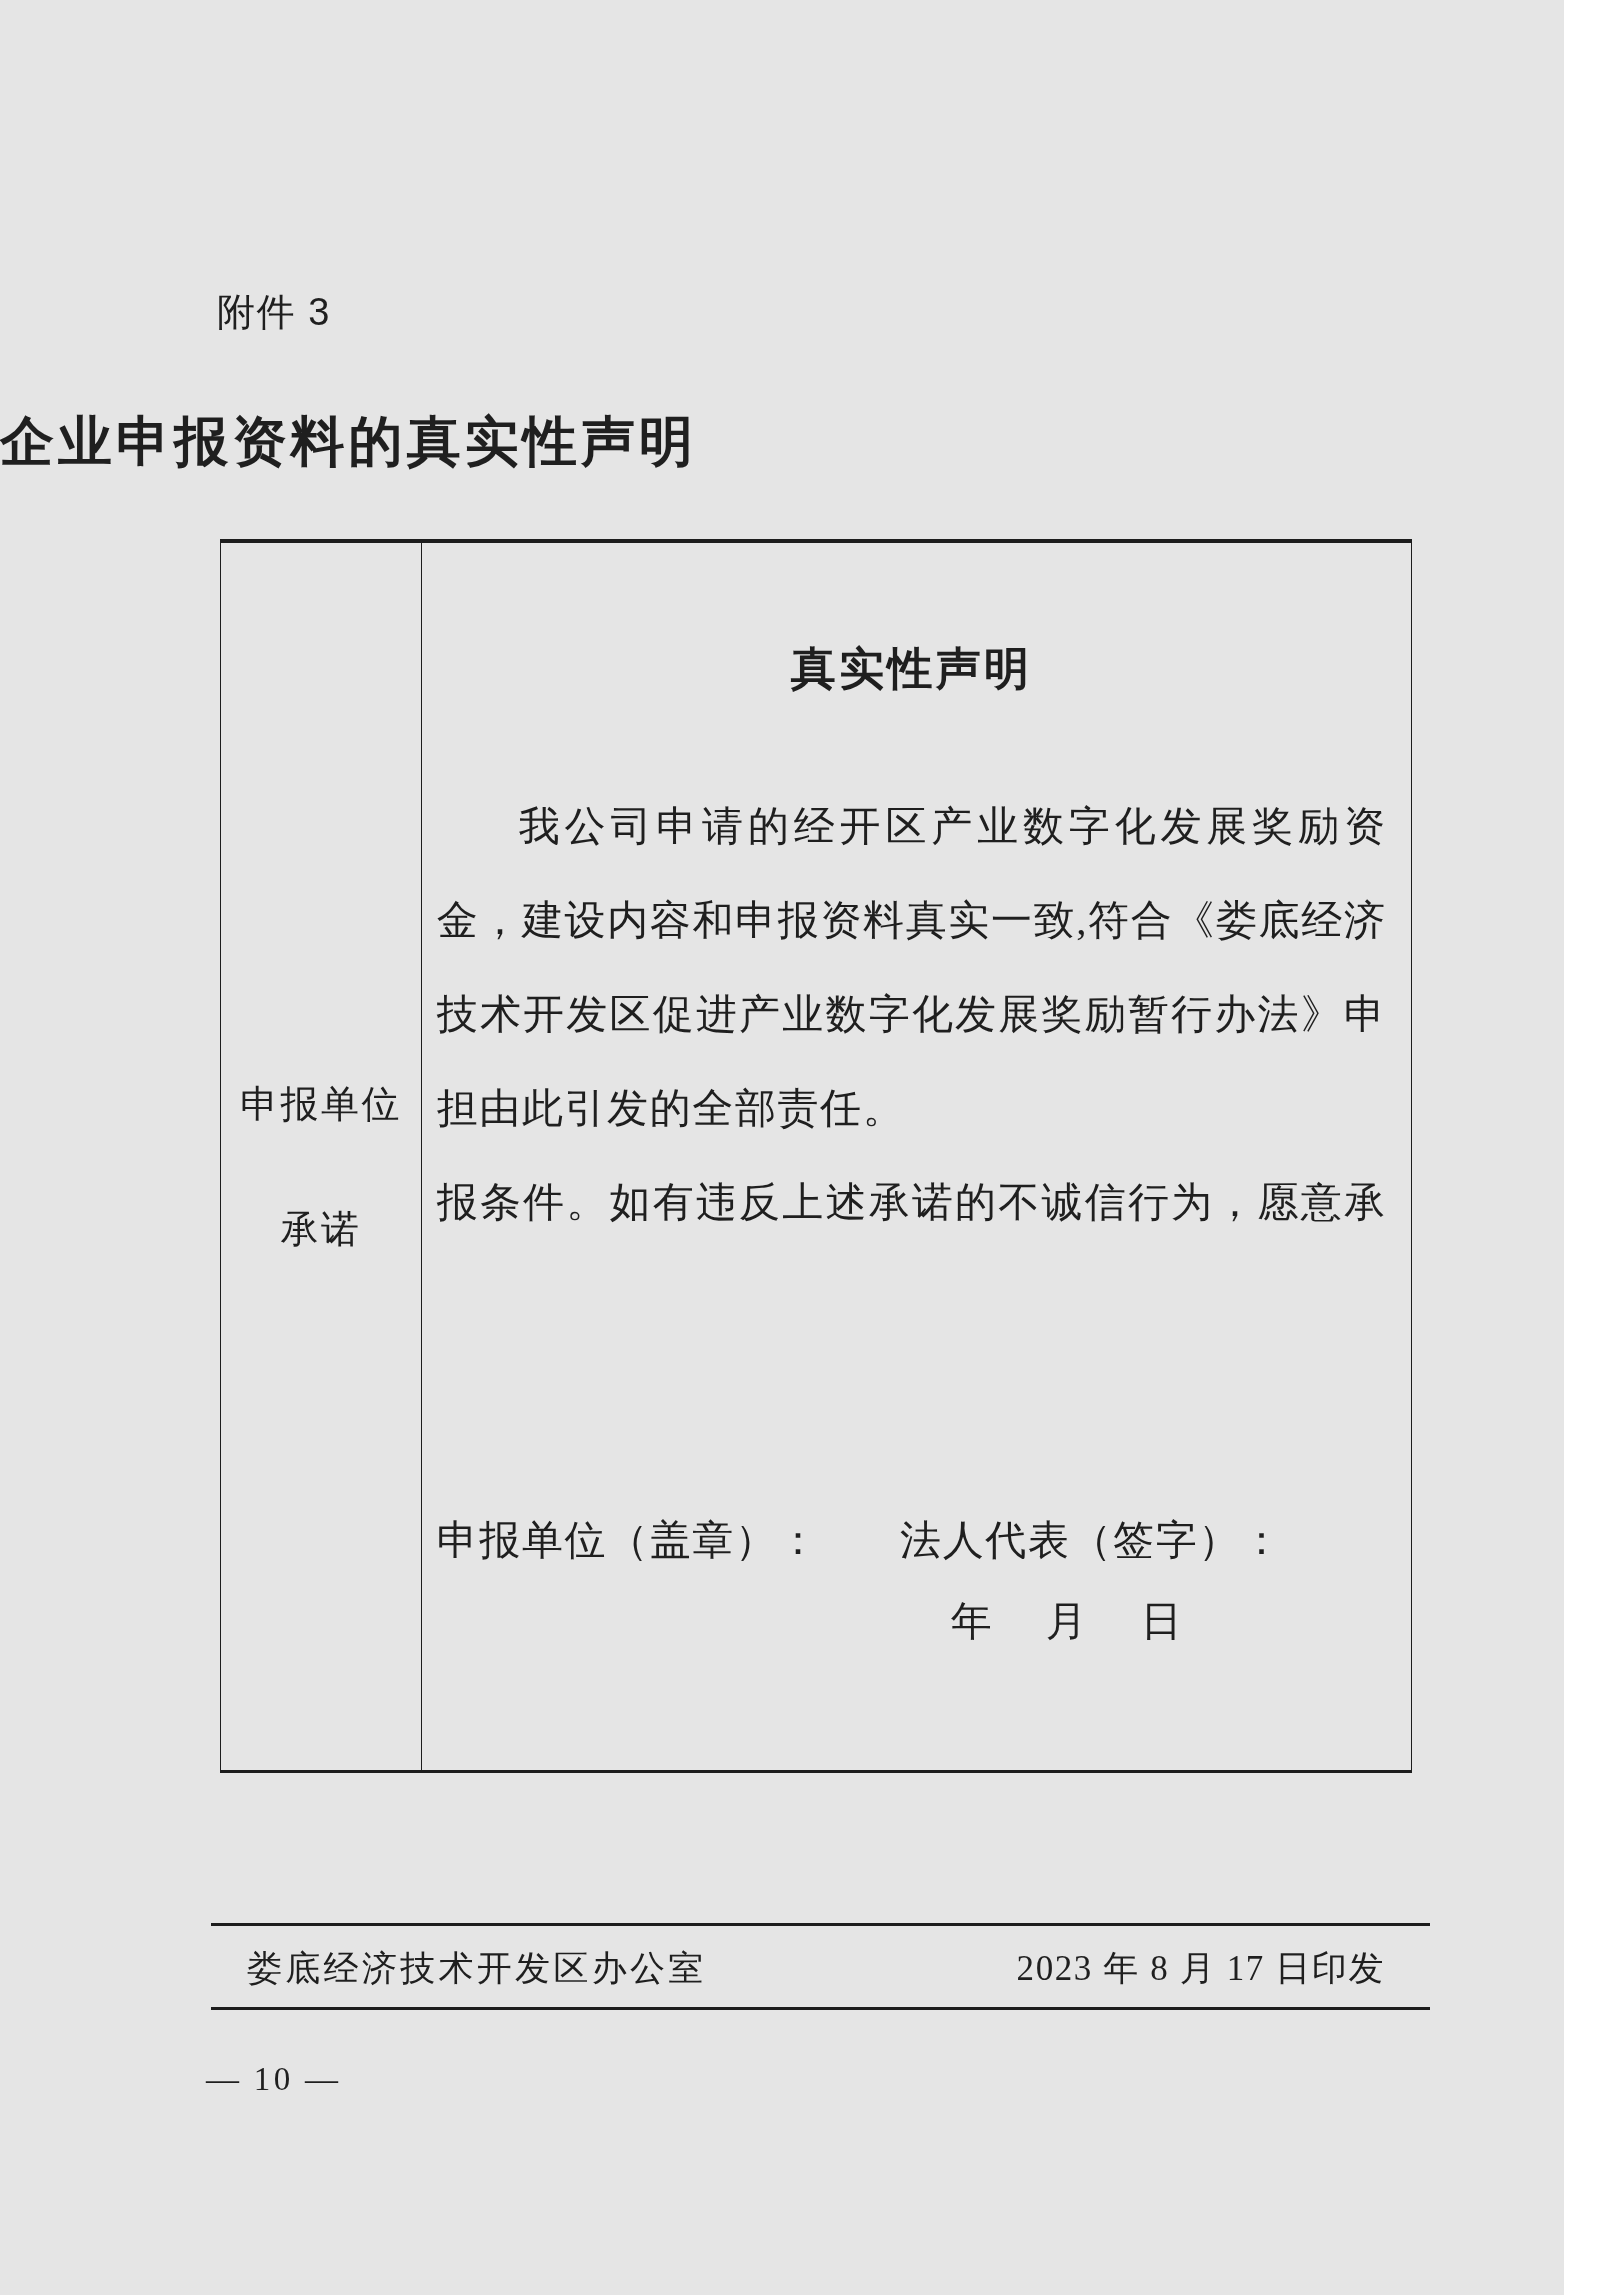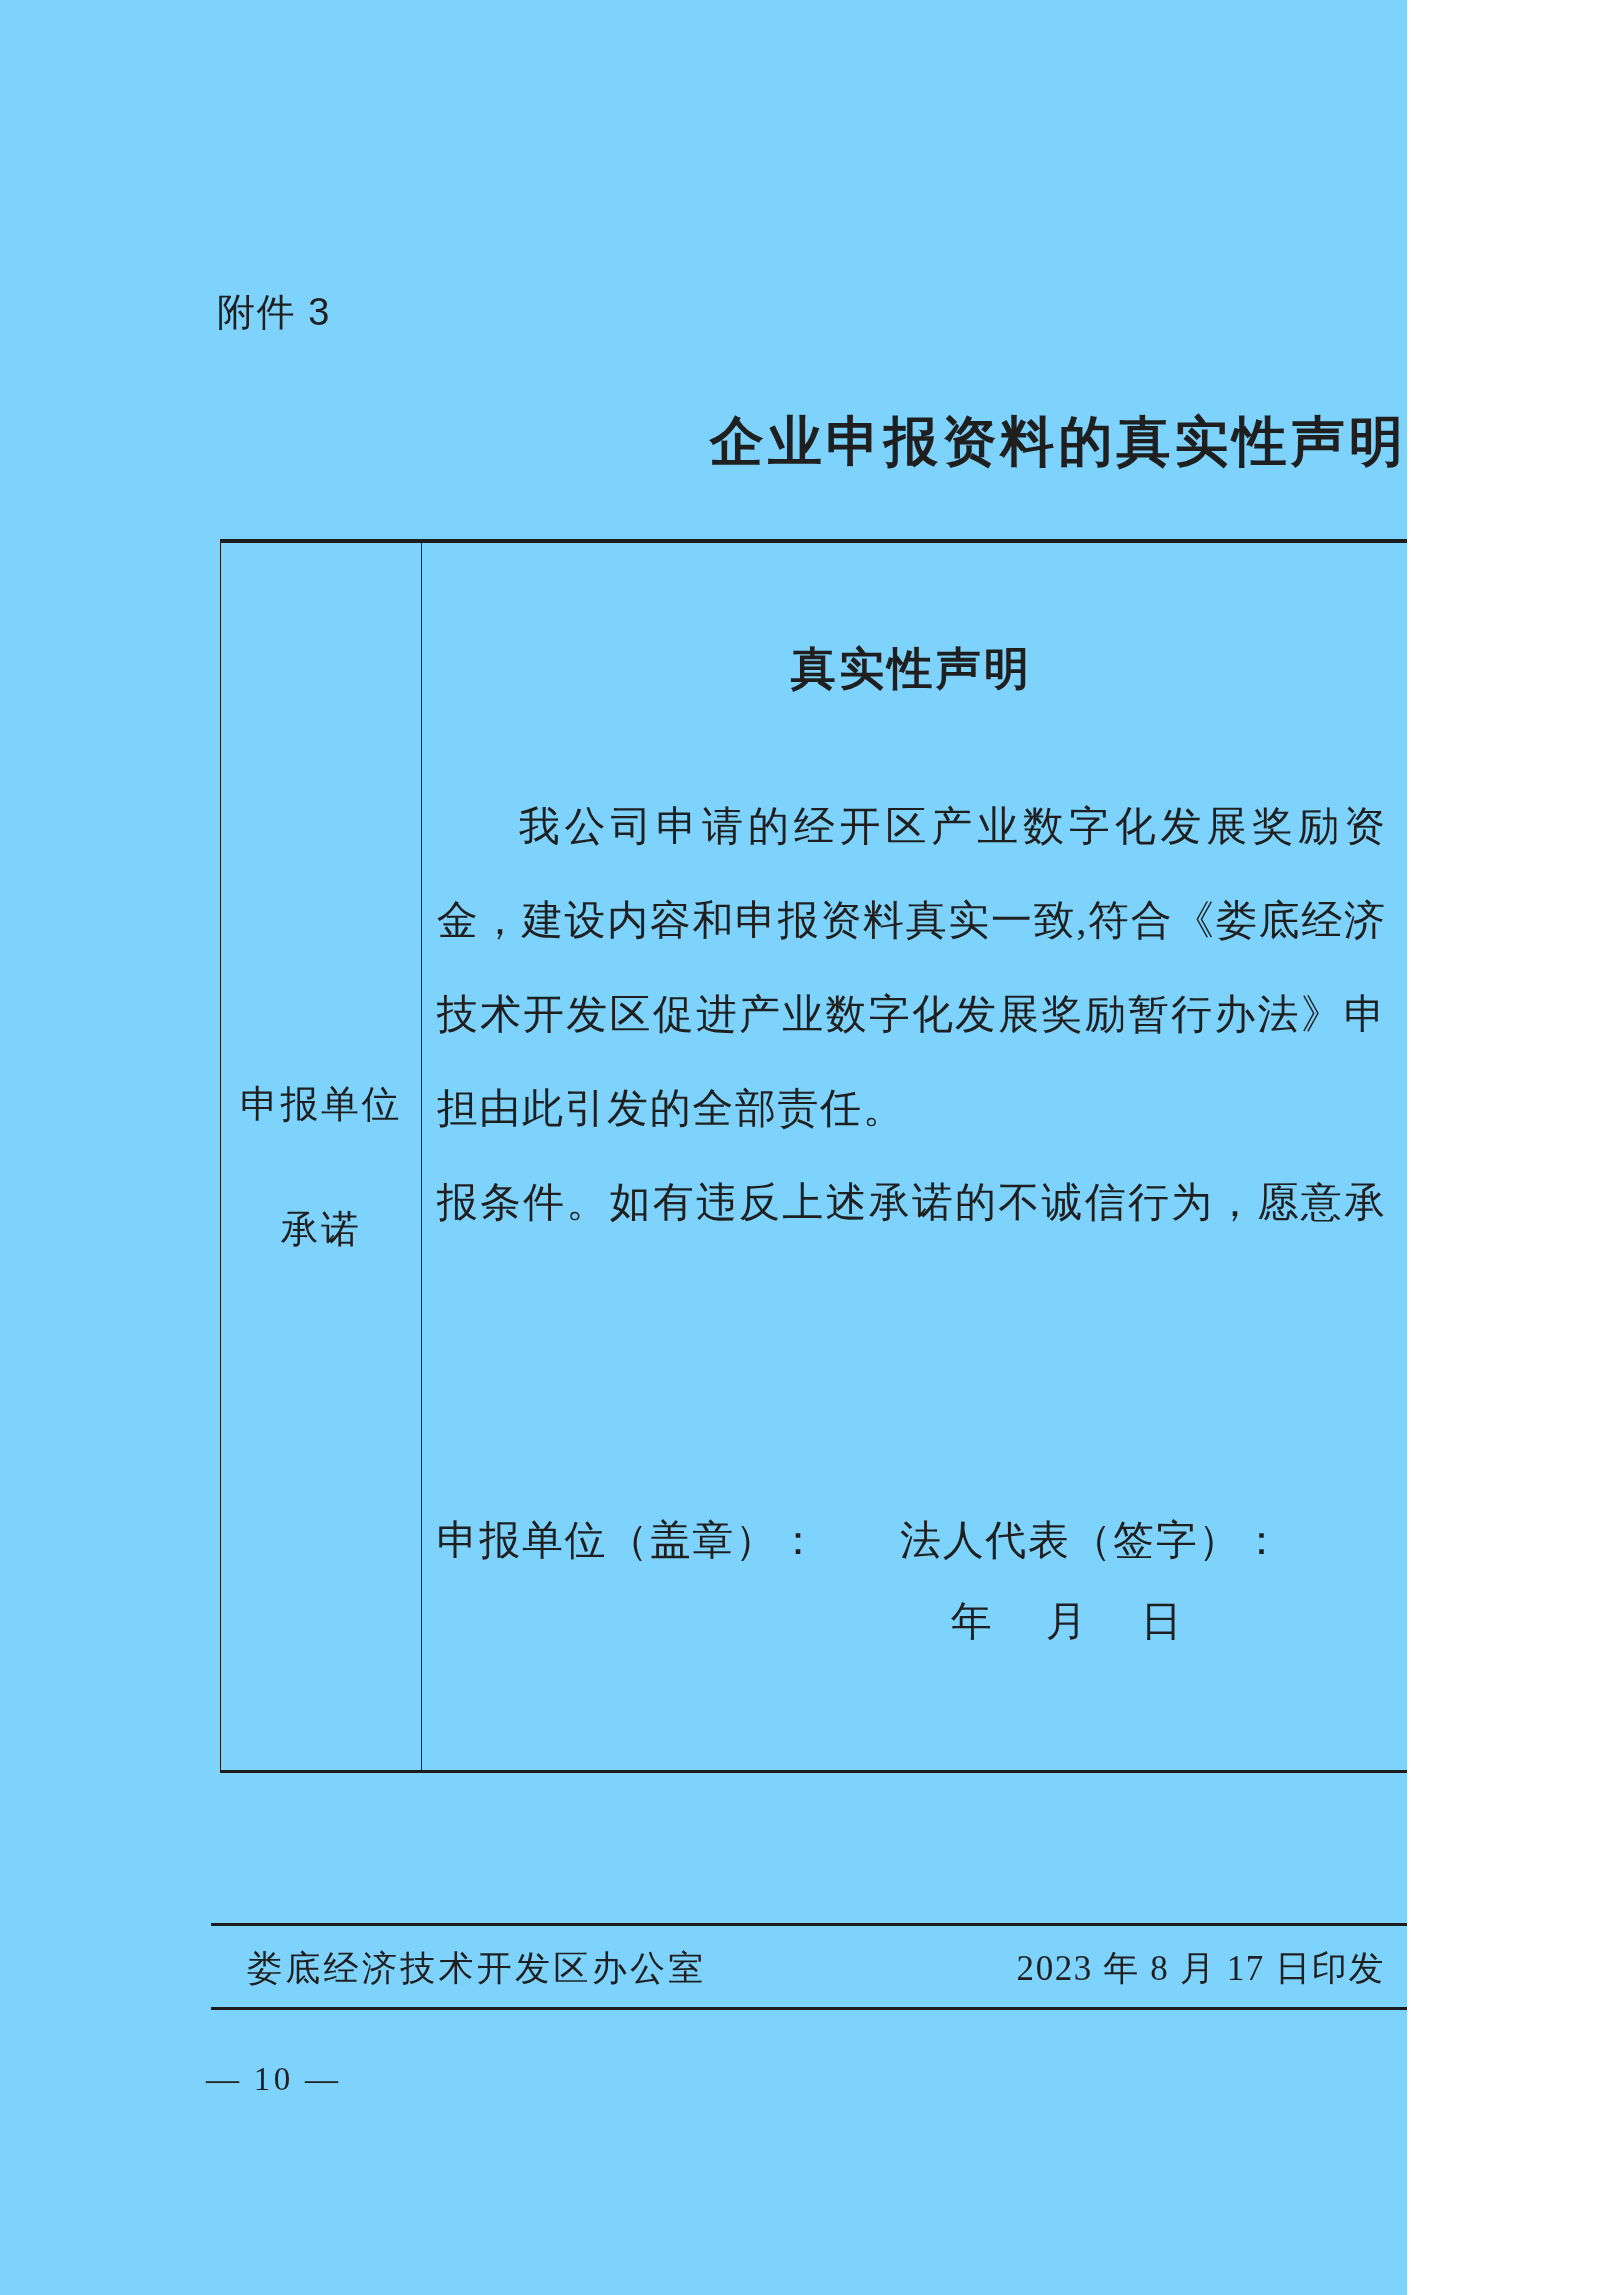--- a/index.html
+++ b/index.html
@@ -1,29 +1,29 @@
 <!DOCTYPE html>
 <html style="font-size:13px"><head>
 <meta charset="utf-8">
 <style>
   * { margin:0; padding:0; box-sizing:border-box; }
   html,body { background:#ffffff; }
   .page {
-    position:relative; width:1407px; height:2295px;
-    background:#7dd3fc; color:#1f1f1f; overflow:hidden;
+    position:relative; width:1564px; height:2295px;
+    background:#e5e5e5; color:#1f1f1f; overflow:hidden;
     font-family:"Liberation Serif","DejaVu Serif",serif;
   }
   .attachment {
     position:absolute; left:217px; top:287px;
     font-size:38px; letter-spacing:1.6px;
     font-family:"Liberation Sans","DejaVu Sans",sans-serif;
   }
   .doc-title {
     position:absolute; left:0; right:0; top:406px;
-    text-align:right; font-size:54px; font-weight:bold; letter-spacing:4.1px;
+    text-align:left; font-size:54px; font-weight:bold; letter-spacing:4.1px;
   }
   .stmt-table {
     position:absolute; left:220px; top:539px; width:1192px; height:1234px;
     border:1.6px solid #1d1d1d; border-top-width:4.1px; border-bottom-width:3.3px;
     display:flex;
   }
   .col-header {
     width:201px; border-right:1.6px solid #1d1d1d;
     display:flex; flex-direction:column; align-items:center; justify-content:center;
     gap:74px; padding-top:21px; font-size:38px; letter-spacing:2.4px;

